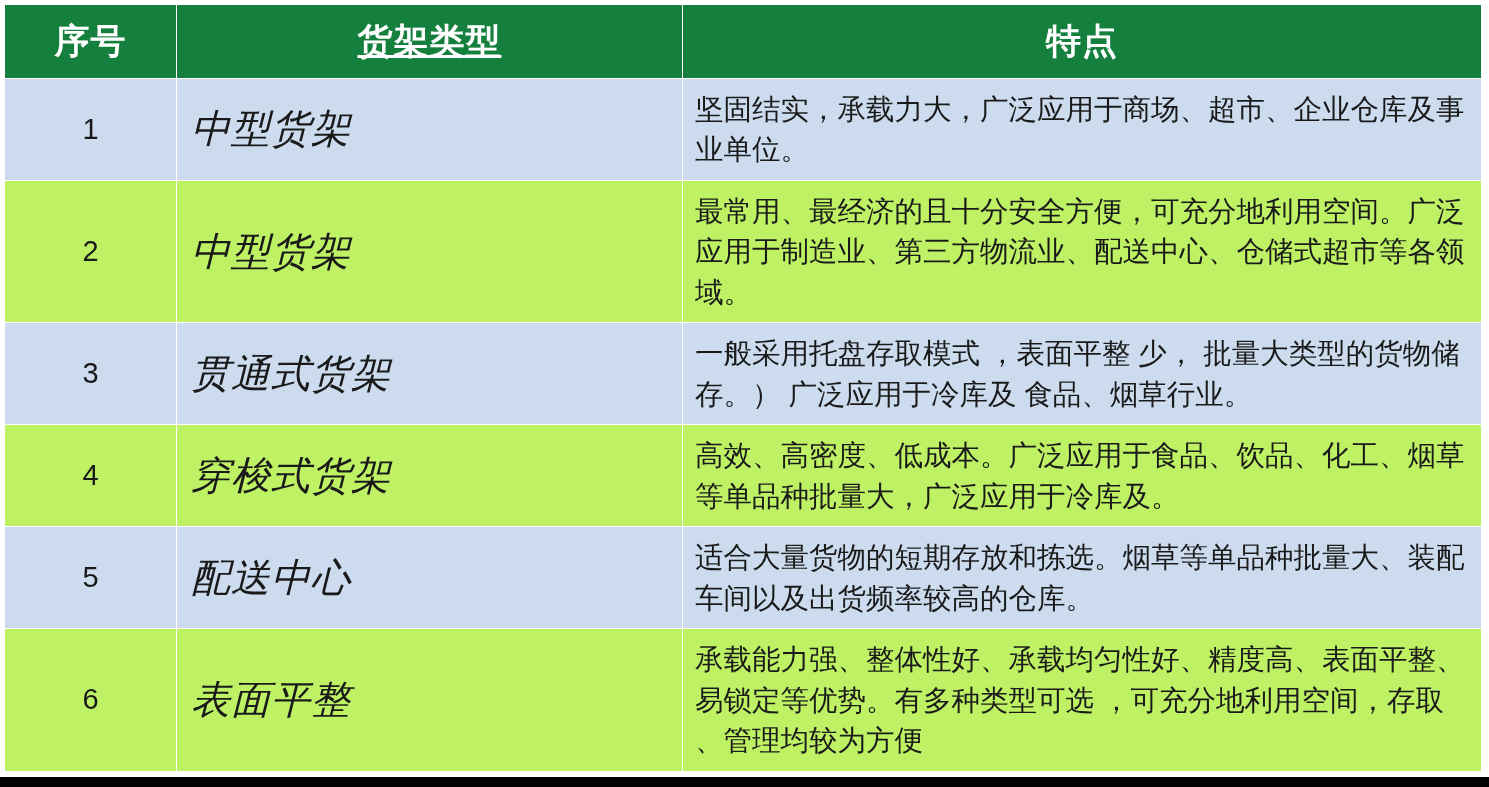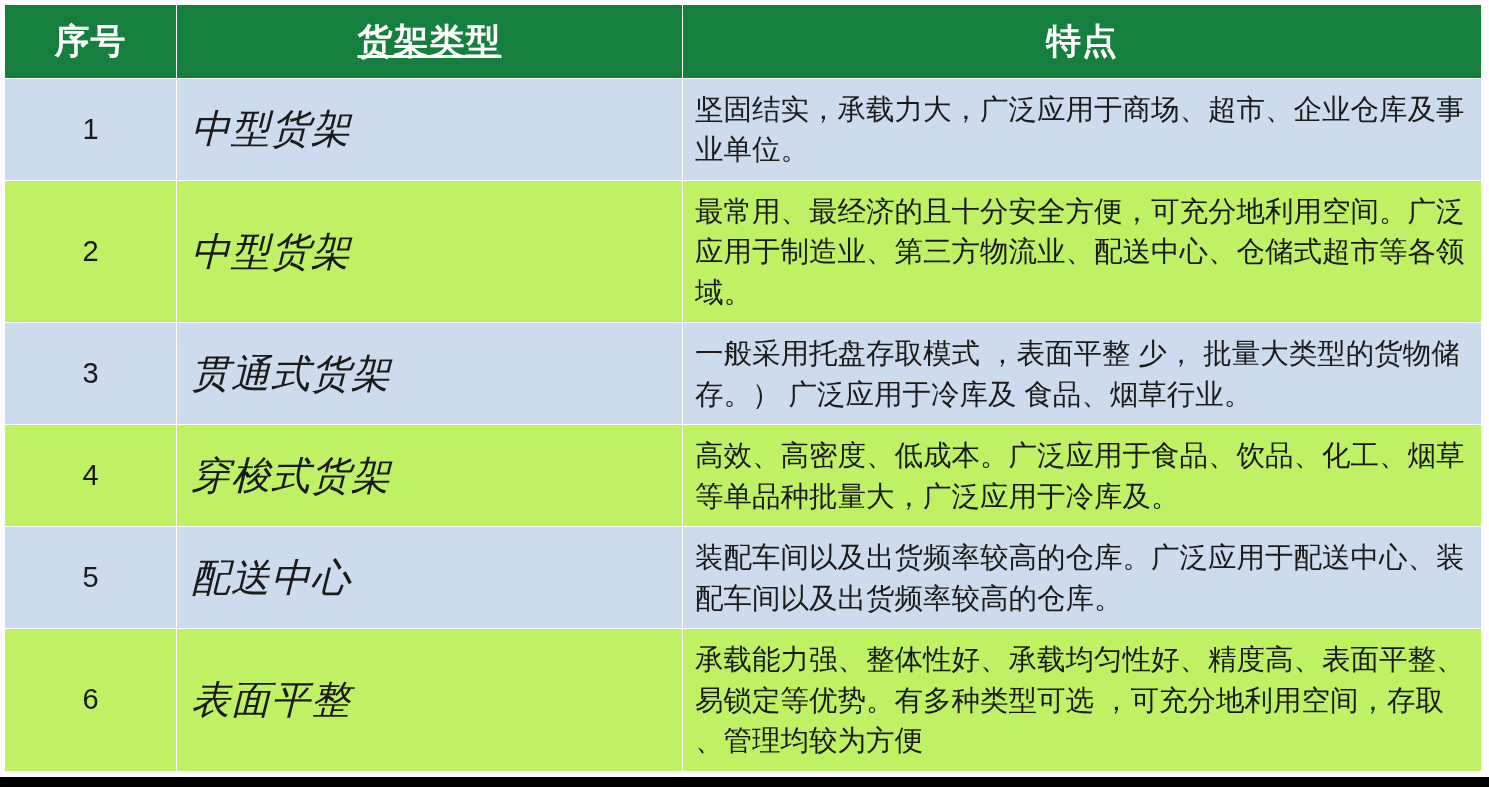--- a/index.html
+++ b/index.html
@@ -109,21 +109,21 @@
         <td class="cell-feat">一般采用托盘存取模式 ，表面平整 少， 批量大类型的货物储存。） 广泛应用于冷库及 食品、烟草行业。</td>
       </tr>
       <tr class="even">
         <td class="cell-no">4</td>
         <td class="cell-type">穿梭式货架</td>
         <td class="cell-feat">高效、高密度、低成本。广泛应用于食品、饮品、化工、烟草等单品种批量大，广泛应用于冷库及。</td>
       </tr>
       <tr class="odd">
         <td class="cell-no">5</td>
         <td class="cell-type">配送中心</td>
-        <td class="cell-feat">装配车间以及出货频率较高的仓库。广泛应用于配送中心、装配车间以及出货频率较高的仓库。</td>
+        <td class="cell-feat">适合大量货物的短期存放和拣选。烟草等单品种批量大、装配车间以及出货频率较高的仓库。</td>
       </tr>
       <tr class="even">
         <td class="cell-no">6</td>
         <td class="cell-type">表面平整</td>
         <td class="cell-feat">承载能力强、整体性好、承载均匀性好、精度高、表面平整、易锁定等优势。有多种类型可选 ，可充分地利用空间，存取 、管理均较为方便</td>
       </tr>
     </tbody>
   </table>
   <div class="bottom-bar"></div>
 </div>

